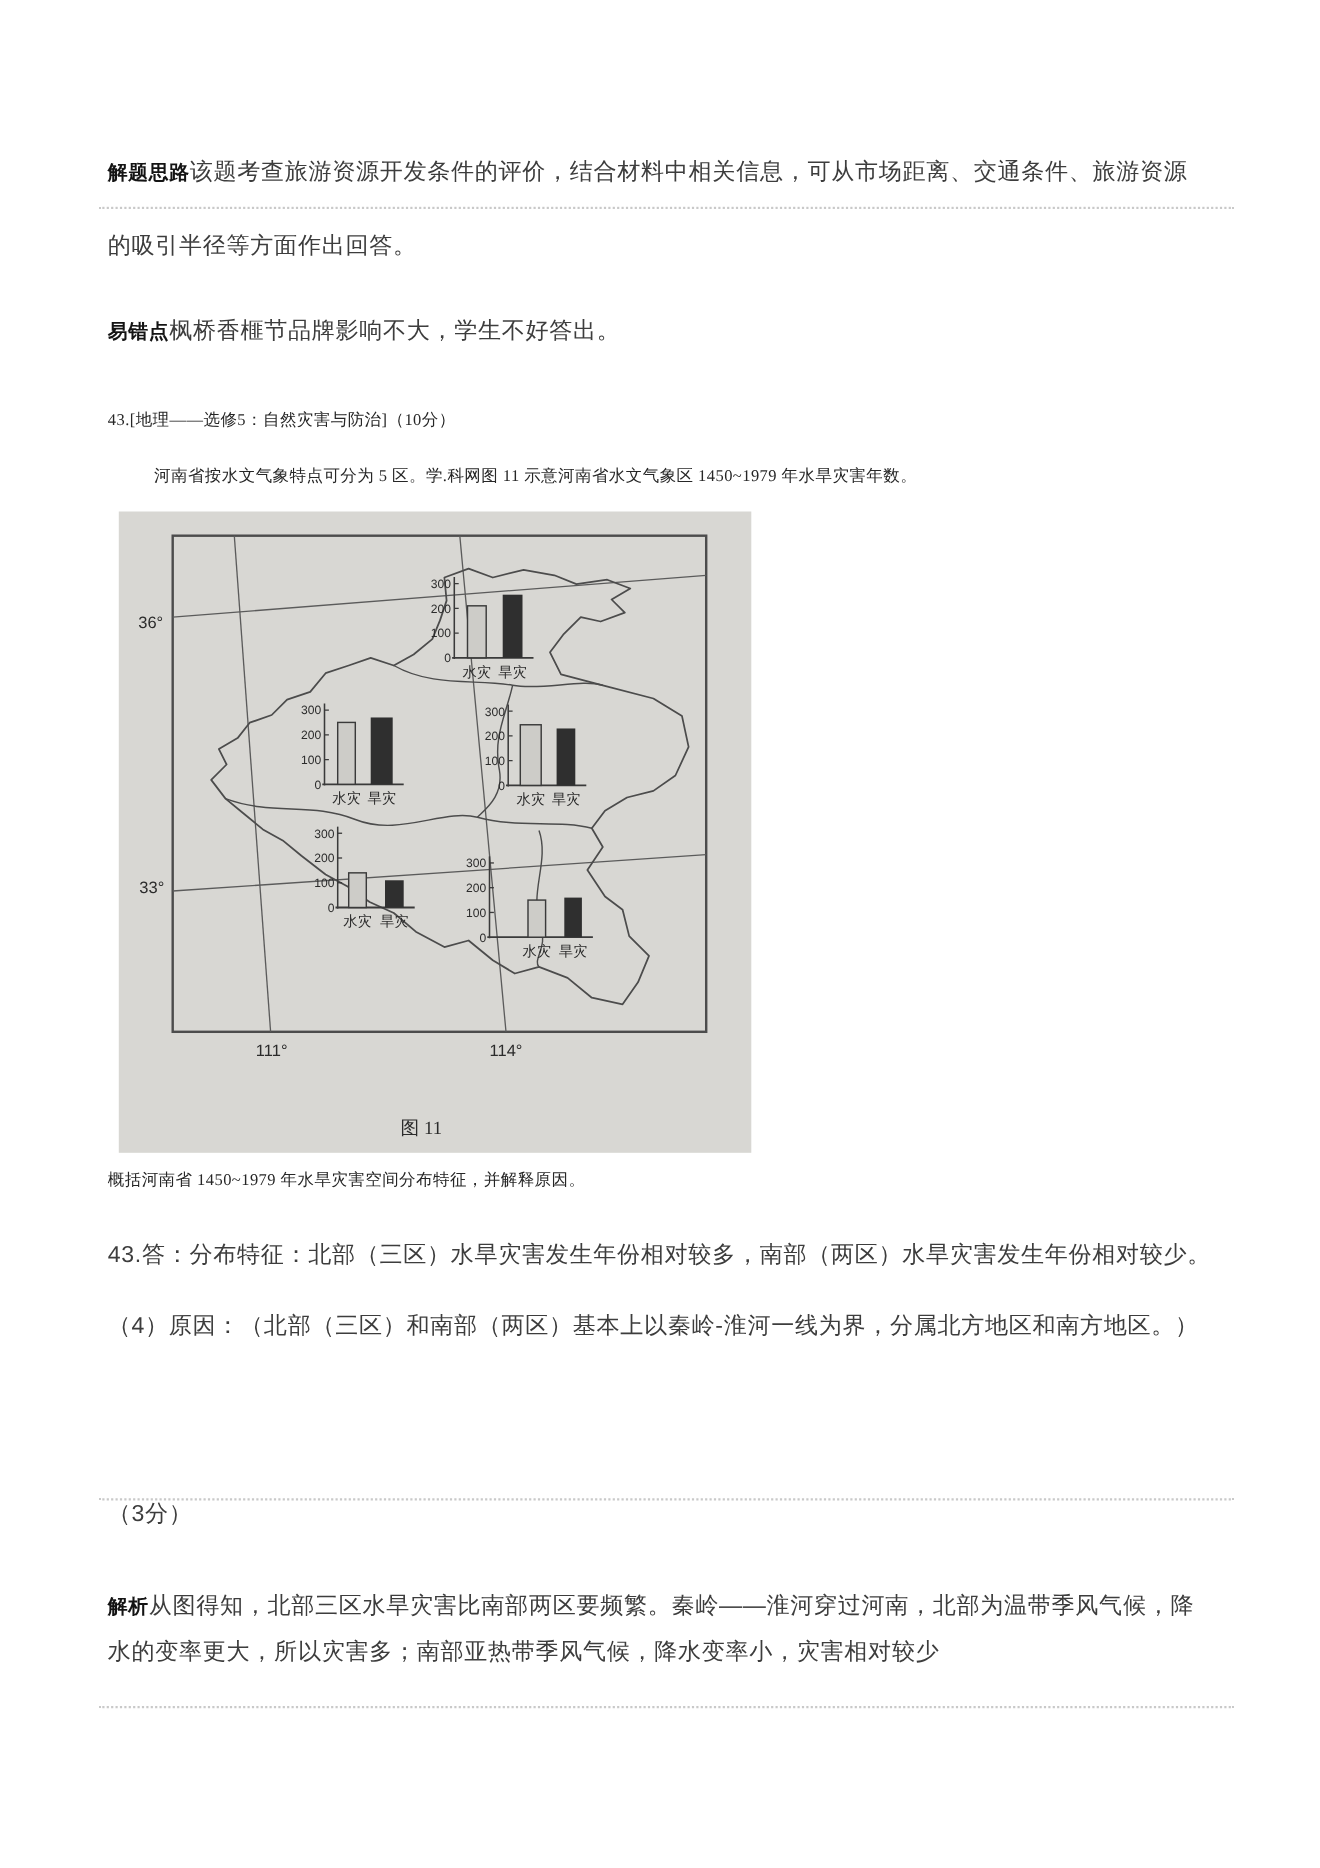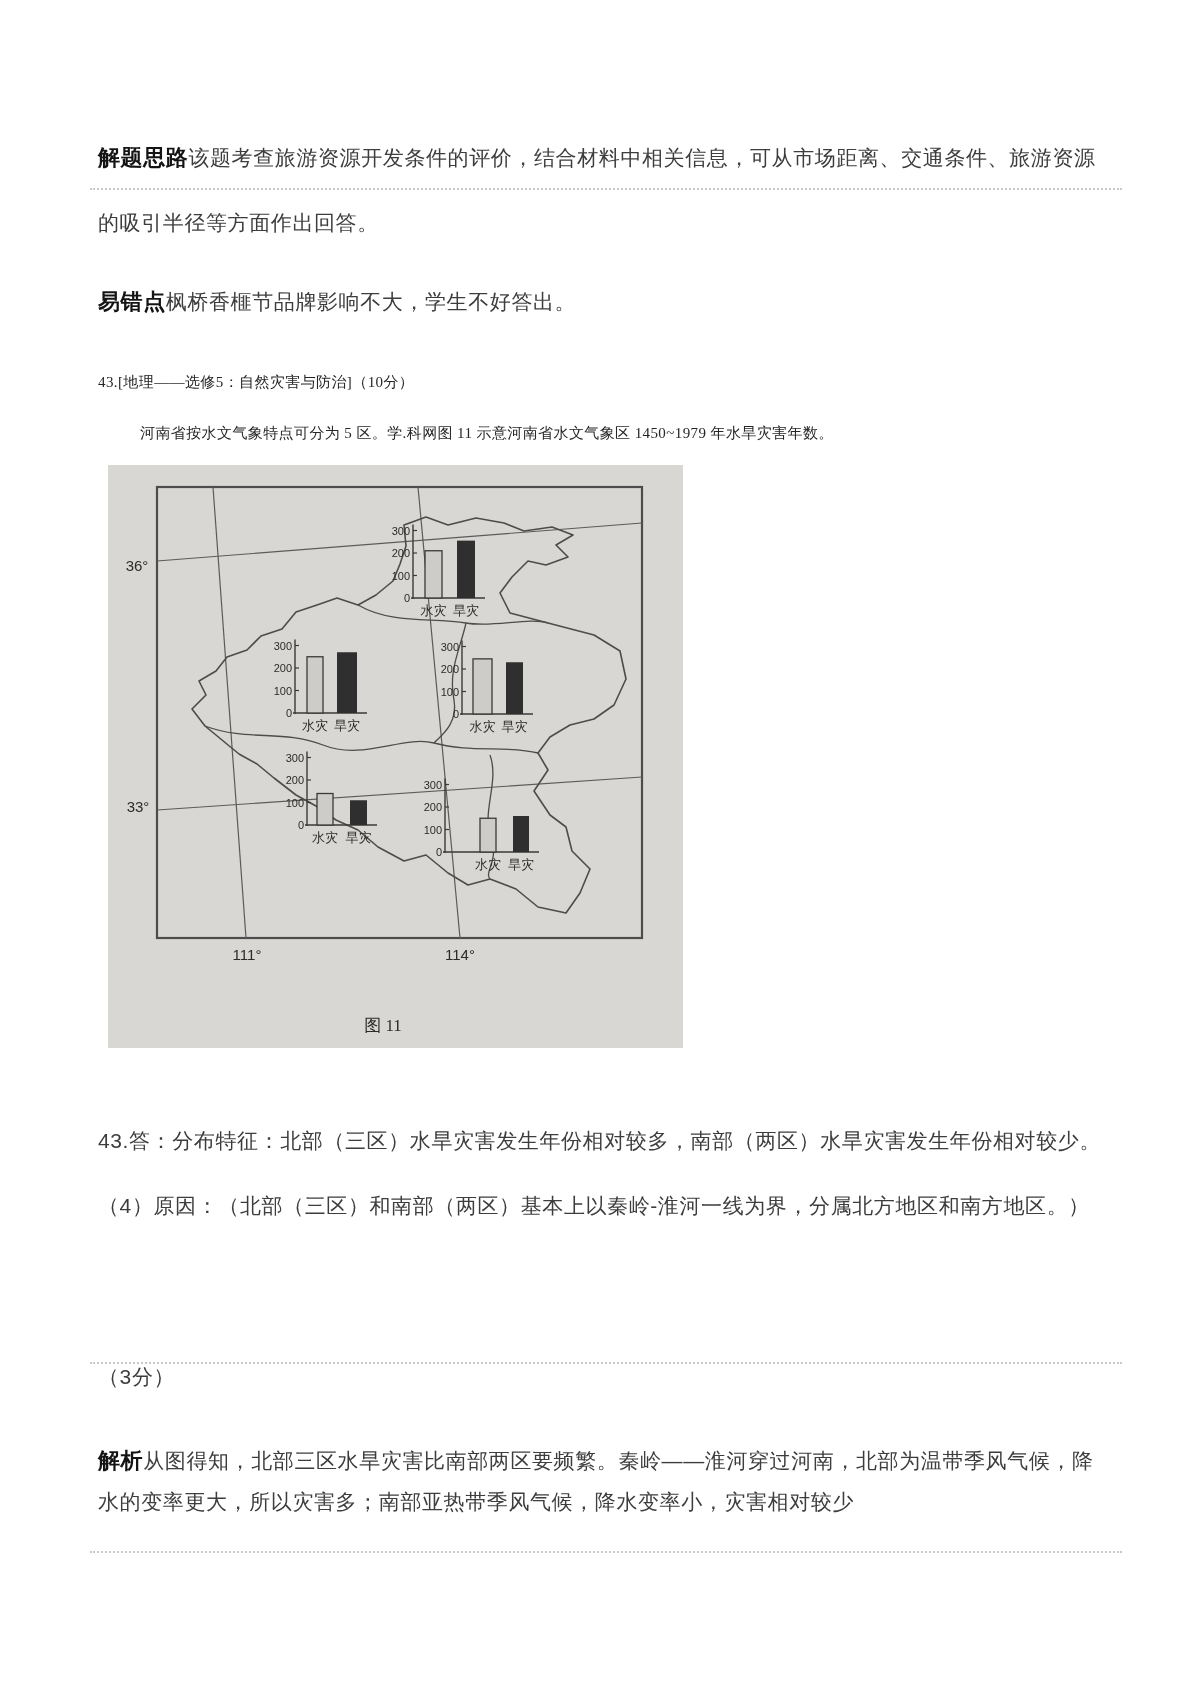--- a/index.html
+++ b/index.html
@@ -14,21 +14,21 @@
   .abs{position:absolute;left:98px;white-space:nowrap;}
   .sans{
     font-family:"Liberation Sans", sans-serif;
     font-size:21px;
     letter-spacing:0.6px;
     color:#3d3d3d;
     line-height:1.25;
   }
   .sans .lead{
     font-weight:bold;
-    font-size:22px;
+    font-size:18px;
     color:#141414;
   }
   .serif{
     font-family:"Liberation Serif", serif;
     font-size:15px;
     letter-spacing:0.4px;
     color:#262626;
     line-height:1.25;
   }
   .dotted-sep{
@@ -192,20 +192,23 @@
             <rect x="405" y="351" width="16" height="36" fill="#2f2f2f"></rect>
             <text x="380" y="404" text-anchor="middle" class="map-text cat-label">水灾</text>
             <text x="413" y="404" text-anchor="middle" class="map-text cat-label">旱灾</text>
           </g>
         </g>
 
       <text class="map-text caption-label" x="275" y="566" text-anchor="middle">图 11</text>
     </svg>
   </div>
 
+  <div class="abs serif" style="top:1064px;">
+    <span>概括河南省 1450~1979 年水旱灾害空间分布特征，并解释原因。</span>
+  </div>
 
   <div class="abs sans" style="top:1128px;">
     <span>43.答：分布特征：北部（三区）水旱灾害发生年份相对较多，南部（两区）水旱灾害发生年份相对较少。</span>
   </div>
   <div class="abs sans" style="top:1193px;">
     <span>（4）原因：（北部（三区）和南部（两区）基本上以秦岭-淮河一线为界，分属北方地区和南方地区。）</span>
   </div>
   <div class="dotted-sep" style="top:1362px;"></div>
   <div class="abs sans" style="top:1364px;">
     <span>（3分）</span>

